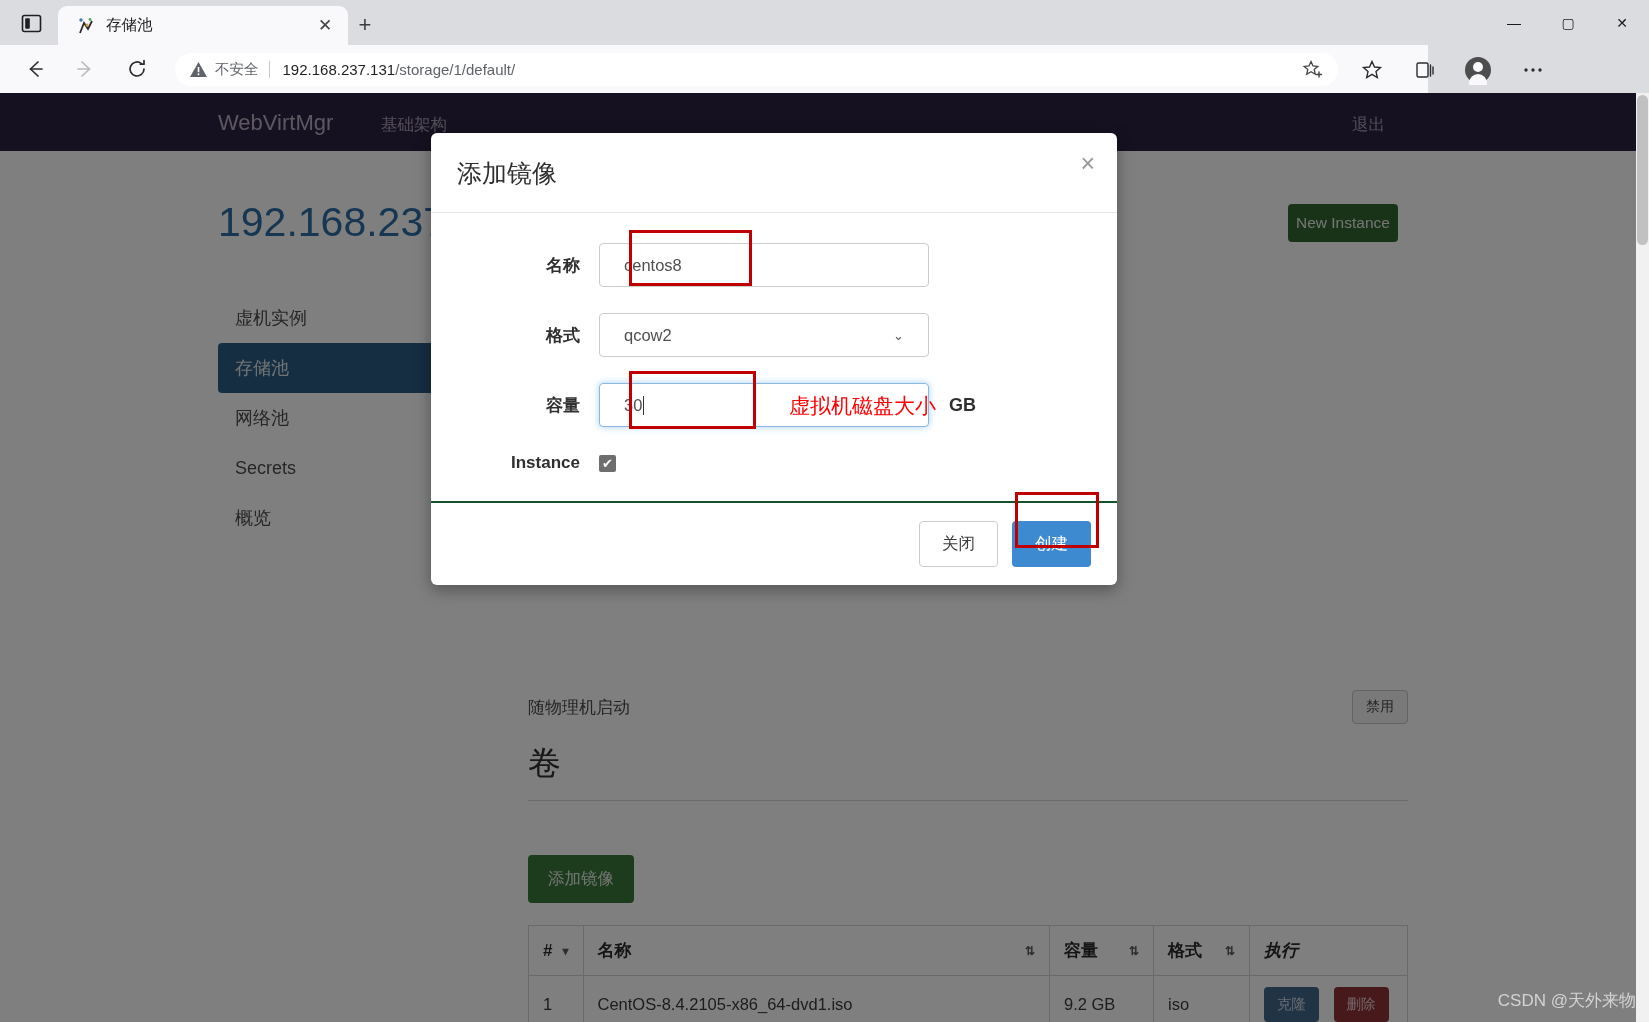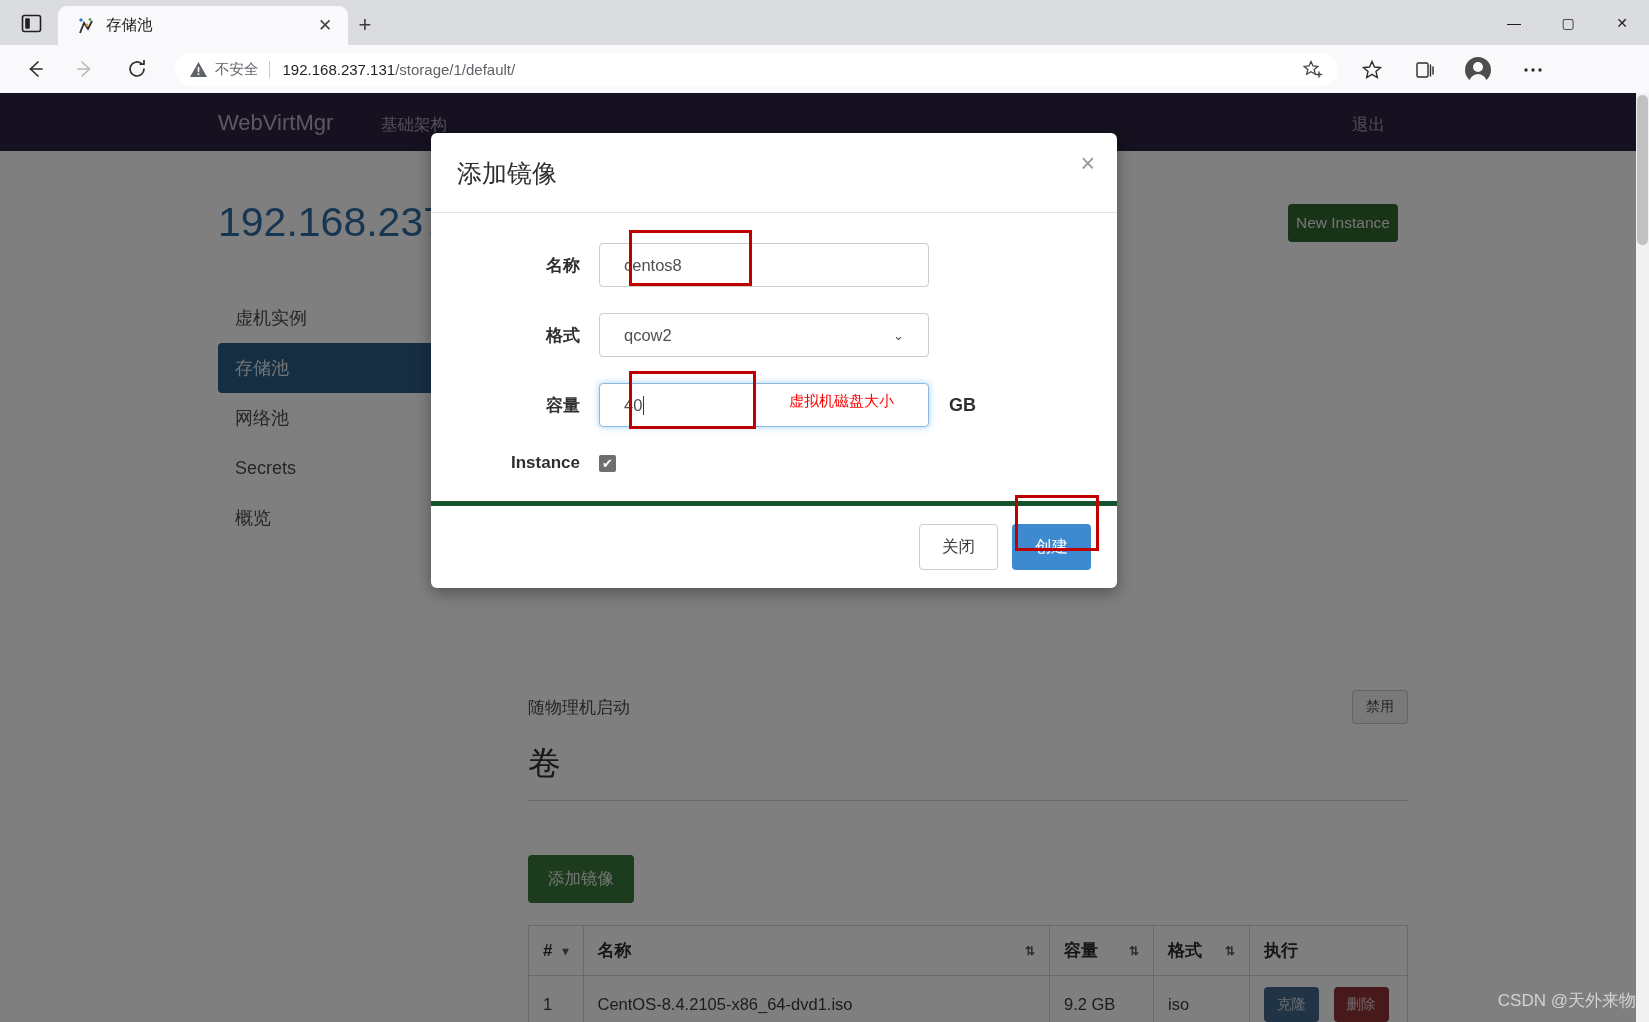--- a/index.html
+++ b/index.html
@@ -35,21 +35,21 @@
     font-size: 17px; color: #444; line-height: 1;
   }
   .new-tab {
     position: absolute; left: 350px; top: 10px; width: 30px; height: 30px;
     display: flex; align-items: center; justify-content: center;
     font-size: 22px; color: #3c3c3c; font-weight: 300;
   }
   .win-controls { position: absolute; right: 0; top: 0; height: 45px; display: flex; }
   .win-btn { width: 54px; height: 45px; display: flex; align-items: center; justify-content: center; color: #1b1b1b; font-size: 14px; }
 
-  .toolbar { position: absolute; left: 0; top: 45px; width: 1649px; height: 48px; background: #f9f9fb; }
+  .toolbar { position: absolute; left: 0; top: 45px; width: 1428px; height: 48px; background: #f9f9fb; }
   .nav-btn {
     position: absolute; top: 7px; width: 34px; height: 34px;
     display: flex; align-items: center; justify-content: center;
     color: #2b2b2b;
   }
   .nav-back { left: 18px; }
   .nav-fwd  { left: 68px; color: #b9b9b9; }
   .nav-reload { left: 120px; }
 
   .omnibox {
@@ -115,21 +115,21 @@
 
   .vol-table { position: absolute; left: 528px; top: 832px; width: 880px; border-collapse: collapse; }
   .vol-table th, .vol-table td { border: 1px solid #d4d4d4; padding: 0 14px; text-align: left; }
   .vol-table th { height: 50px; font-size: 17px; color: #2a2a2a; font-weight: bold; white-space: nowrap; }
   .vol-table td { height: 58px; font-size: 16.5px; color: #3a3a3a; white-space: nowrap; }
   .th-inner { display: flex; align-items: center; justify-content: space-between; }
   .sort-caret { font-size: 12px; color: #5a5a5a; margin-left: 10px; }
   .col-idx { width: 44px; }
   .col-cap { width: 104px; }
   .col-fmt { width: 96px; }
-  .col-act { width: 158px; }
+  .col-act { width: 158px; font-style: italic; }
   .btn-clone { display: inline-block; padding: 8px 13px; background: #43688c; color: #cfdae4; font-size: 14.5px; border-radius: 4px; }
   .btn-delete { display: inline-block; padding: 8px 13px; background: #8f3237; color: #e4cdcf; font-size: 14.5px; border-radius: 4px; margin-left: 10px; }
 
   
   .backdrop { position: absolute; left: 0; top: 0; width: 1649px; height: 929px; background: rgba(0,0,0,0.5); }
 
   .modal {
     position: absolute; left: 431px; top: 40px; width: 686px;
     background: #ffffff; border-radius: 6px; box-shadow: 0 5px 16px rgba(0,0,0,0.35);
   }
@@ -154,32 +154,32 @@
 
   .annot-box {
     position: absolute; border: 3px solid #c00000; pointer-events: none;
   }
   .annot-name { left: 172px; top: -13px; width: 123px; height: 56px; }
   .annot-cap  { left: 172px; top: -12px; width: 127px; height: 58px; }
   .annot-create { position: absolute; left: 584px; top: -11px; width: 84px; height: 56px; border: 3px solid #c00000; }
 
   .annot-text {
     position: absolute; left: 332px; top: 9px;
-    font-size: 15px; color: #ff0000; white-space: nowrap;
+    font-size: 21px; color: #ff0000; white-space: nowrap;
   }
   .unit-gb { margin-left: 20px; font-size: 18px; font-weight: bold; color: #2f2f2f; }
 
   .checkbox {
     width: 17px; height: 17px; background: #6e6e6e; border-radius: 2px;
     display: flex; align-items: center; justify-content: center;
     color: #fff; font-size: 13px; line-height: 1;
   }
 
   .modal-footer {
-    padding: 18px 26px; border-top: 5px solid #14532d;
+    padding: 18px 26px; border-top: 2px solid #14532d;
     display: flex; justify-content: flex-end; align-items: center; position: relative;
   }
   .btn-close-modal { padding: 11px 22px; border: 1px solid #ccc; border-radius: 4px; background: #fff; font-size: 16.5px; color: #3c3c3c; }
   .btn-create { padding: 12px 23px; border-radius: 4px; background: #3d8ad1; color: #fff; font-size: 16.5px; margin-left: 14px; }
 
   .watermark {
     position: absolute; right: 13px; bottom: 10px;
     font-size: 17px; color: #d3d3d3; white-space: nowrap;
   }
   .scroll-track { position: absolute; right: 0; top: 0; width: 13px; height: 929px; background: #f1f1f1; }
@@ -377,21 +377,21 @@
         <span class="form-label">格式</span>
         <span class="ctrl select">
           <span>qcow2</span>
           <span class="chev">⌄</span>
         </span>
       </div>
 
       <div class="form-row">
         <span class="form-label">容量</span>
         <span class="ctrl focused">
-          <span>40</span>
+          <span>30</span>
             <span class="caret-bar"></span>
         </span>
         <span class="unit-gb">GB</span>
         <span class="annot-box annot-cap"></span>
         <span class="annot-text">虚拟机磁盘大小</span>
       </div>
 
       <div class="form-row" style="margin-bottom:4px;">
         <span class="form-label">Instance</span>
         <span class="checkbox">✔</span>

